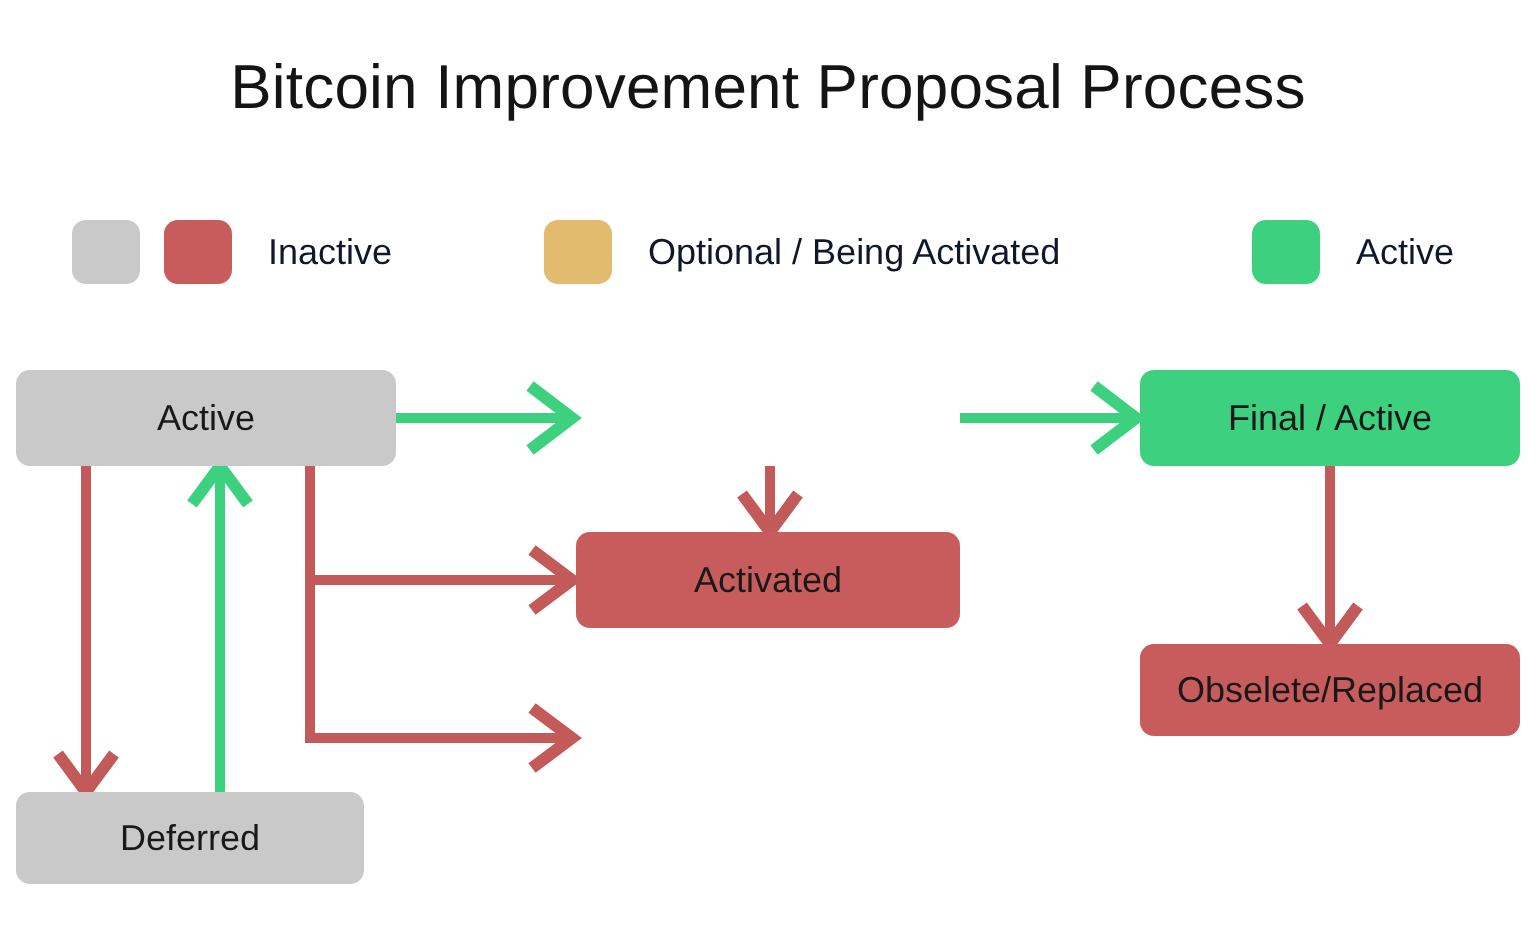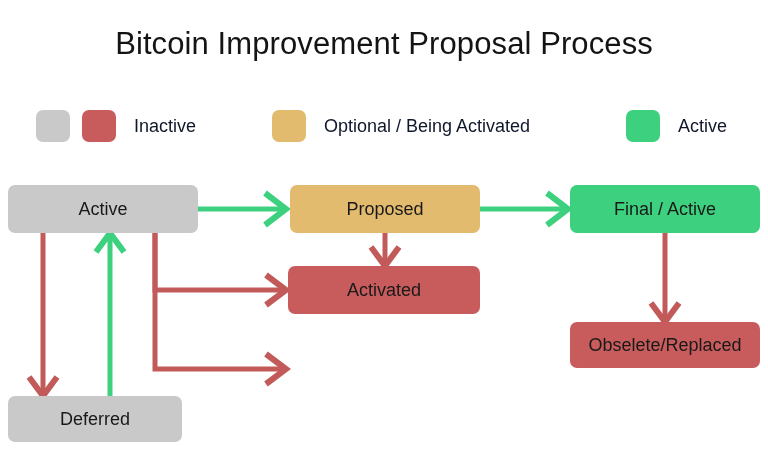--- a/index.html
+++ b/index.html
@@ -147,23 +147,20 @@
     <g>
       <line x1="665" y1="233" x2="665" y2="320" stroke="#c35a5a" stroke-width="5"></line>
       <polyline points="651,303 665,322 679,303" fill="none" stroke="#c35a5a" stroke-width="6" stroke-linecap="butt" stroke-linejoin="miter"></polyline>
     </g>
   </svg>
 
   <div class="node" id="node-draft" style="background:#c9c9c9">
     <span>Active</span>
   </div>
 
-  <div class="node" id="node-proposed" style="background:#e3bb6f">
-    <span>Proposed</span>
-  </div>
 
   <div class="node" id="node-final" style="background:#3dd17f">
     <span>Final / Active</span>
   </div>
 
   <div class="node" id="node-rejected" style="background:#c85c5c">
     <span>Activated</span>
   </div>
 
 

